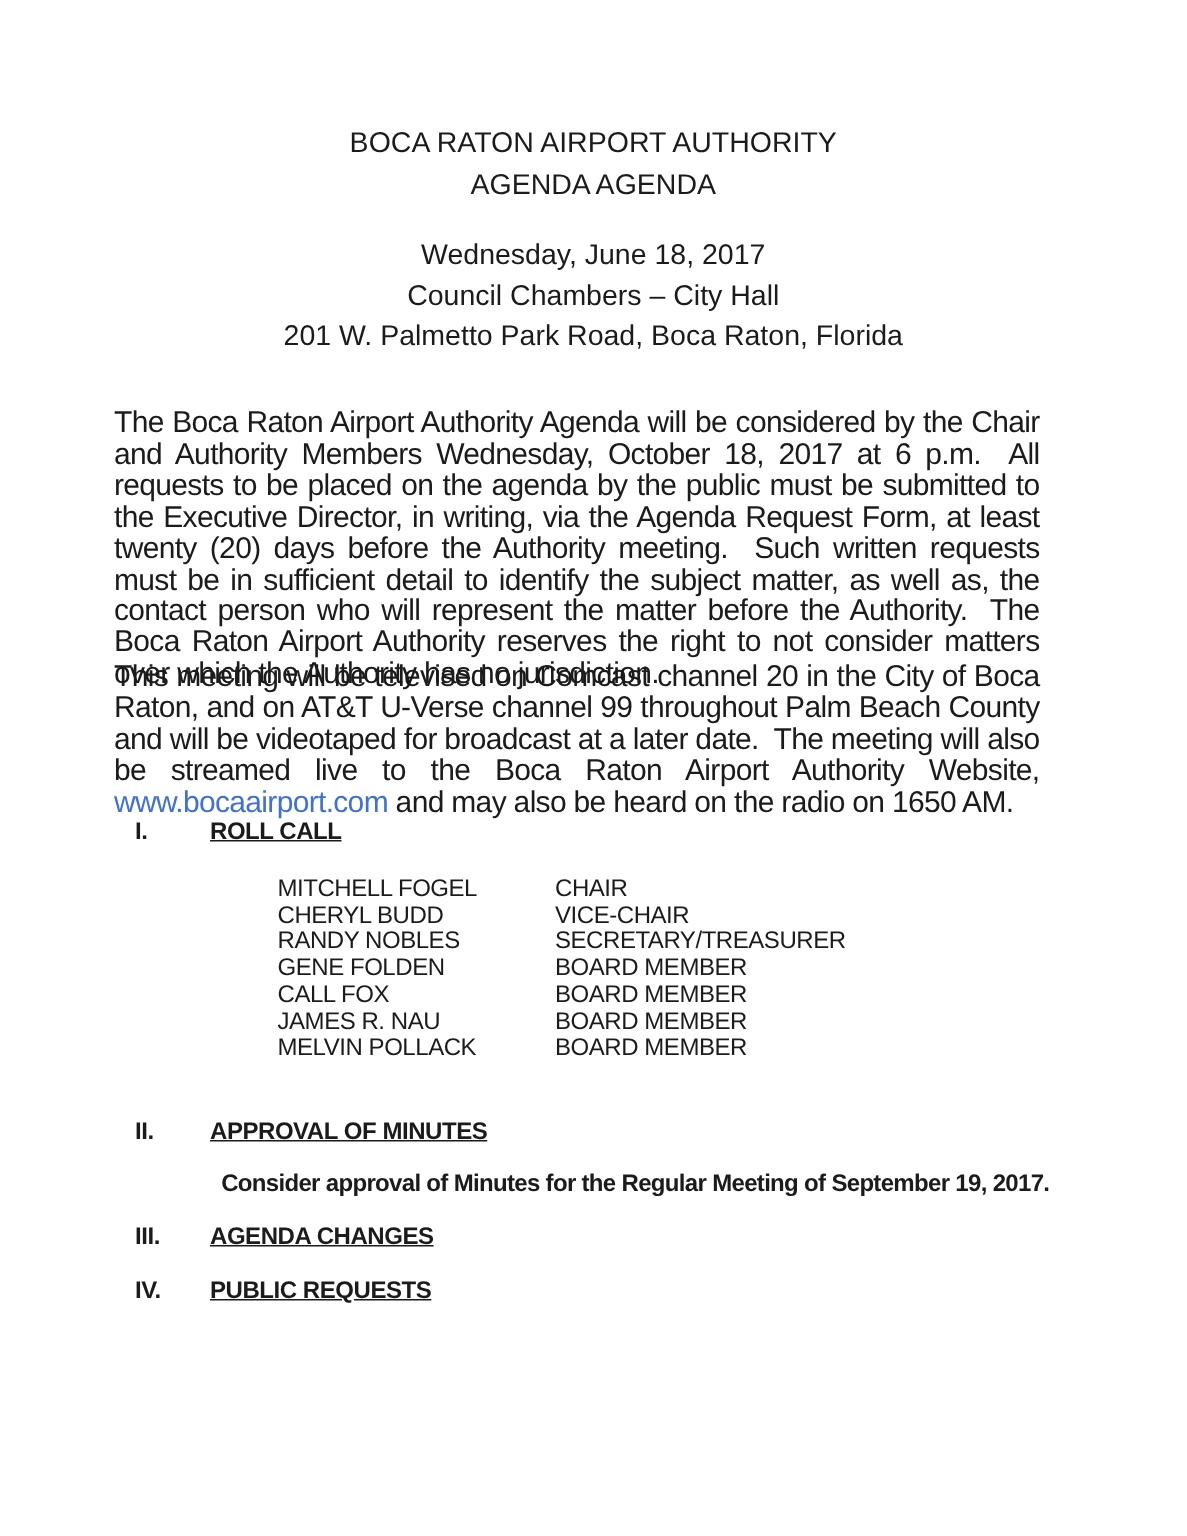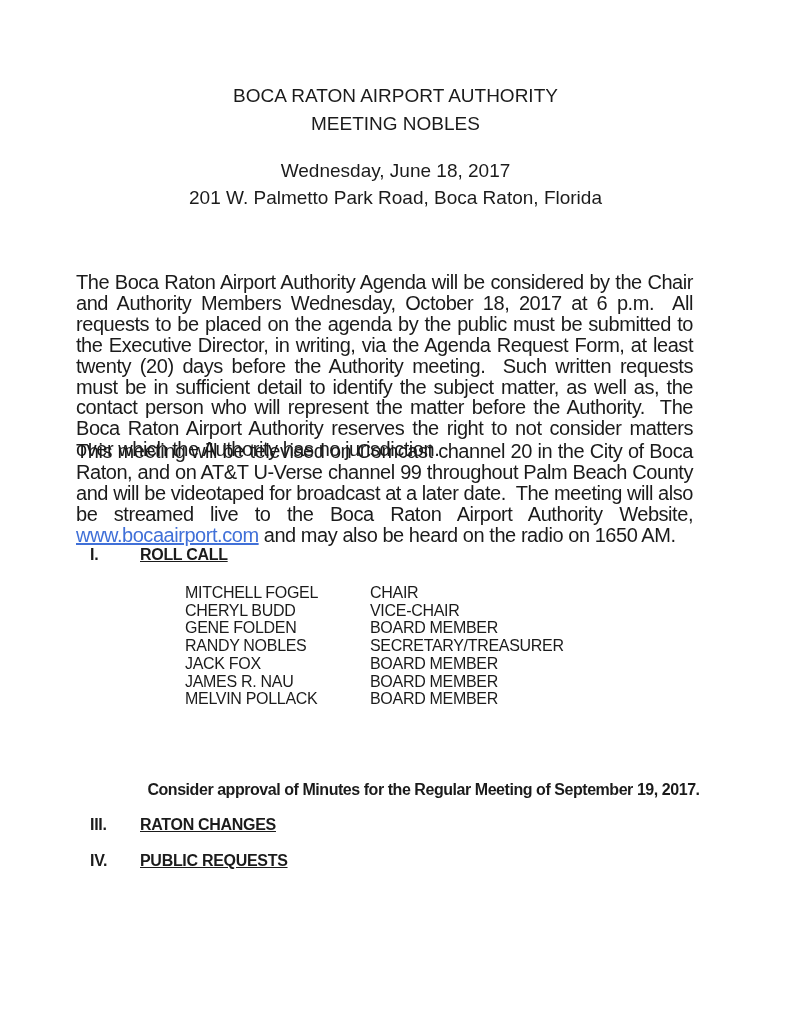--- a/index.html
+++ b/index.html
@@ -24,21 +24,20 @@
   
   .para {
     position: absolute; left: 76px; width: 617px;
     font-size: 20px; line-height: 20.9px; letter-spacing: -0.45px;
     text-align: justify; white-space: pre-wrap; margin: 0;
   }
   .pos-intro { top: 272px; }
   .pos-broadcast { top: 441px; }
   .para a.doclink {
     color: var(--link-color, #4070d8);
-    text-decoration: underline;
     cursor: pointer;
   }
   
   .section-row {
     position: absolute; left: 90px; right: 85px;
     font-size: 16px; letter-spacing: -0.3px; font-weight: bold;
   }
   .section-row .numeral { display: inline-block; width: 50px; }
   .section-row .heading { text-decoration: underline; }
   .pos-s1 { top: 546px; }
@@ -61,65 +60,69 @@
   .pos-consider { top: 780px; text-align: center; font-weight: bold; }
   .pos-public { top: 890px; text-align: justify; }
 </style>
 </head>
 <body>
 
 <div class="page">
 
   <div class="title-block">
     <div>BOCA RATON AIRPORT AUTHORITY</div>
-    <div>MEETING NOBLES</div>
+    <div>AGENDA AGENDA</div>
   </div>
 
   <div class="date-block">
     <div>Wednesday, June 18, 2017</div>
+    <div>Council Chambers – City Hall</div>
     <div>201 W. Palmetto Park Road, Boca Raton, Florida</div>
   </div>
 
   <p class="para pos-intro">The Boca Raton Airport Authority Agenda will be considered by the Chair and Authority Members Wednesday, October 18, 2017 at 6 p.m.  All requests to be placed on the agenda by the public must be submitted to the Executive Director, in writing, via the Agenda Request Form, at least twenty (20) days before the Authority meeting.  Such written requests must be in sufficient detail to identify the subject matter, as well as, the contact person who will represent the matter before the Authority.  The Boca Raton Airport Authority reserves the right to not consider matters over which the Authority has no jurisdiction.</p>
 
   <p class="para pos-broadcast"><span>This meeting will be televised on Comcast channel 20 in the City of Boca Raton, and on AT&amp;T U-Verse channel 99 throughout Palm Beach County and will be videotaped for broadcast at a later date.  The meeting will also be streamed live to the Boca Raton Airport Authority Website, </span><a class="doclink">www.bocaairport.com</a><span> and may also be heard on the radio on 1650 AM.</span></p>
 
   <div class="section-row pos-s1">
     <span class="numeral">I.</span><span class="heading">ROLL CALL</span>
   </div>
 
   <div class="roll-list">
     <div class="roll-row">
       <span class="roll-name">MITCHELL FOGEL</span><span class="roll-title">CHAIR</span>
     </div>
     <div class="roll-row">
       <span class="roll-name">CHERYL BUDD</span><span class="roll-title">VICE-CHAIR</span>
     </div>
     <div class="roll-row">
+      <span class="roll-name">RANDY NOBLES</span><span class="roll-title">SECRETARY/TREASURER</span>
+    </div>
+    <div class="roll-row">
       <span class="roll-name">GENE FOLDEN</span><span class="roll-title">BOARD MEMBER</span>
     </div>
     <div class="roll-row">
-      <span class="roll-name">RANDY NOBLES</span><span class="roll-title">SECRETARY/TREASURER</span>
-    </div>
-    <div class="roll-row">
-      <span class="roll-name">JACK FOX</span><span class="roll-title">BOARD MEMBER</span>
+      <span class="roll-name">CALL FOX</span><span class="roll-title">BOARD MEMBER</span>
     </div>
     <div class="roll-row">
       <span class="roll-name">JAMES R. NAU</span><span class="roll-title">BOARD MEMBER</span>
     </div>
     <div class="roll-row">
       <span class="roll-name">MELVIN POLLACK</span><span class="roll-title">BOARD MEMBER</span>
     </div>
   </div>
 
+  <div class="section-row pos-s2">
+    <span class="numeral">II.</span><span class="heading">APPROVAL OF MINUTES</span>
+  </div>
 
   <p class="section-body pos-consider">Consider approval of Minutes for the Regular Meeting of September 19, 2017.</p>
 
   <div class="section-row pos-s3">
-    <span class="numeral">III.</span><span class="heading">RATON CHANGES</span>
+    <span class="numeral">III.</span><span class="heading">AGENDA CHANGES</span>
   </div>
 
   <div class="section-row pos-s4">
     <span class="numeral">IV.</span><span class="heading">PUBLIC REQUESTS</span>
   </div>
 
 
 </div>
 
 </body></html>

